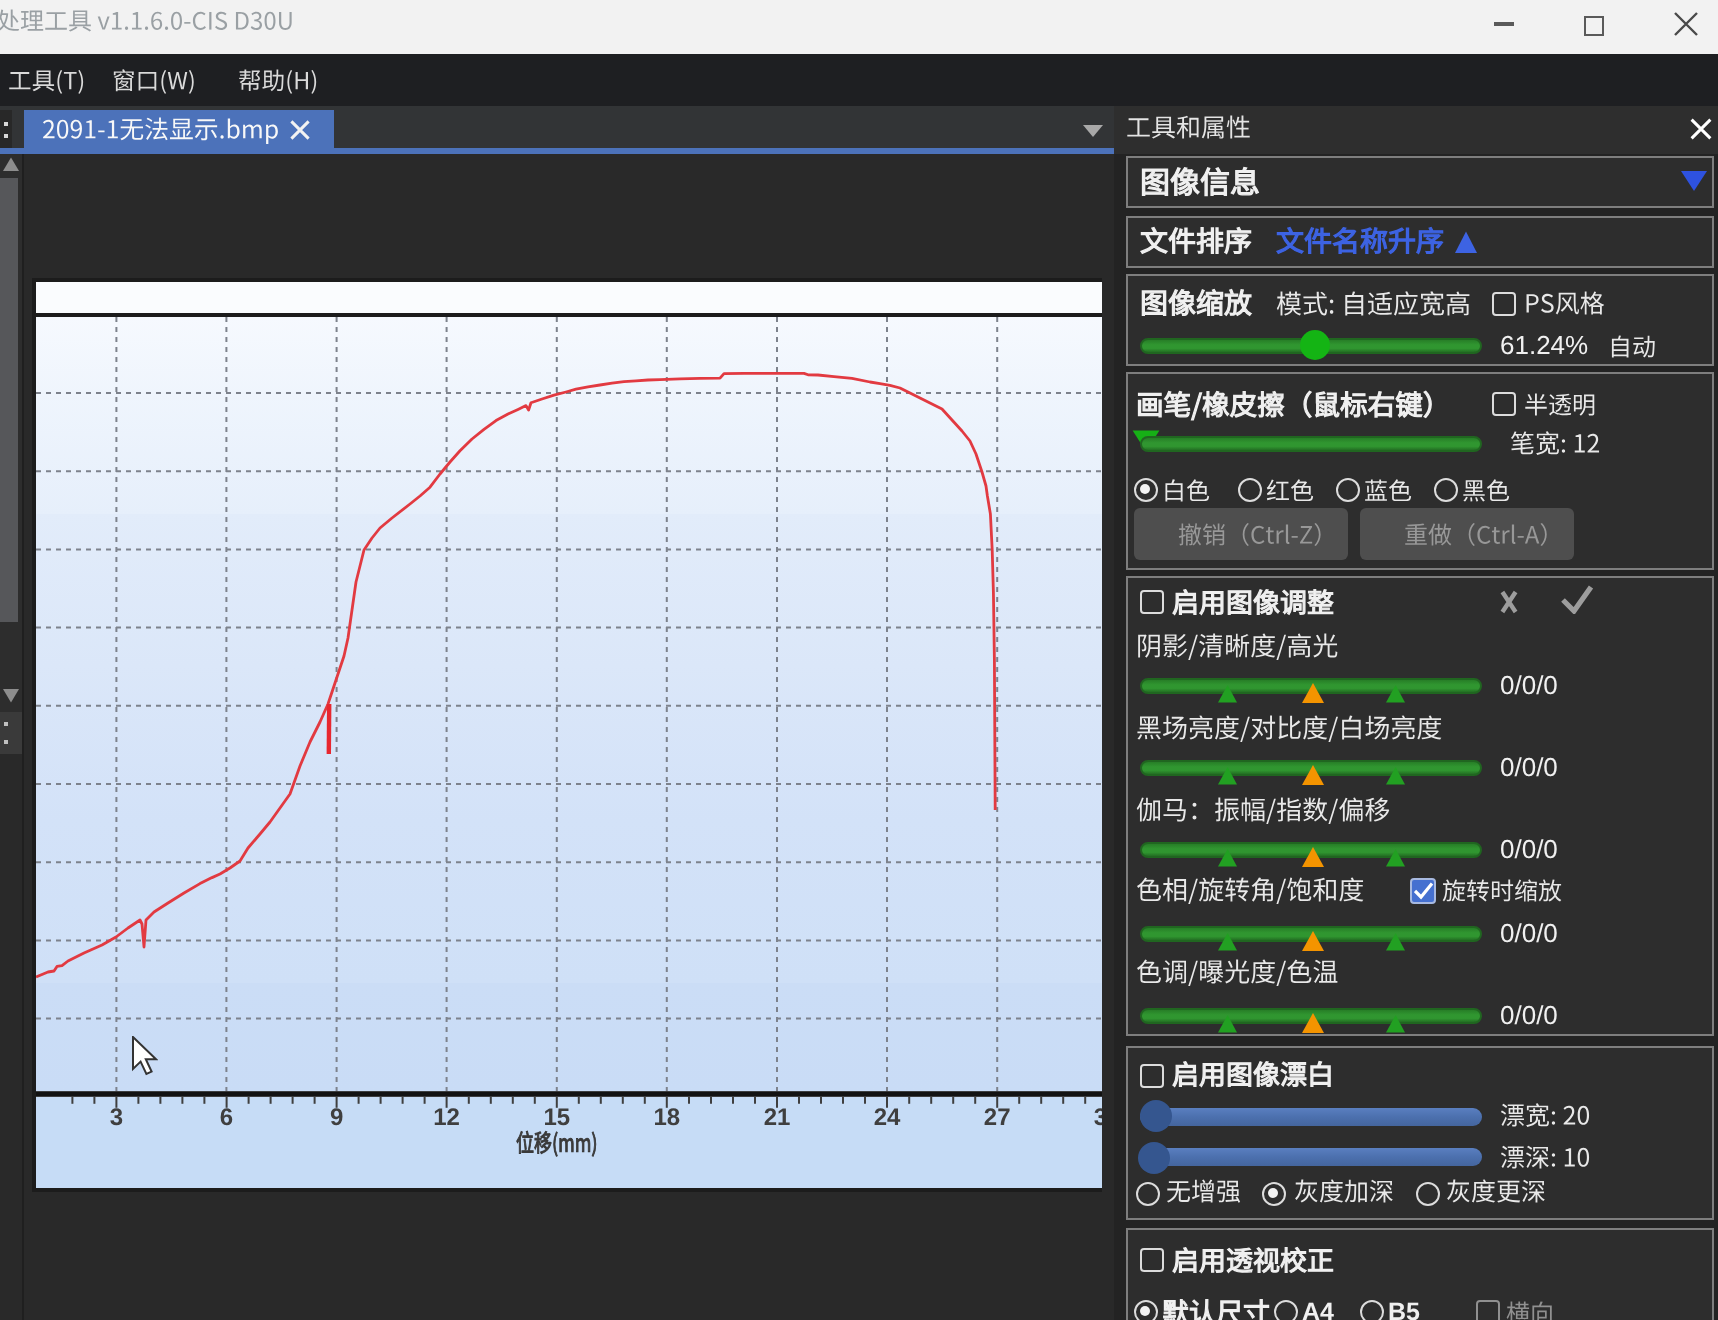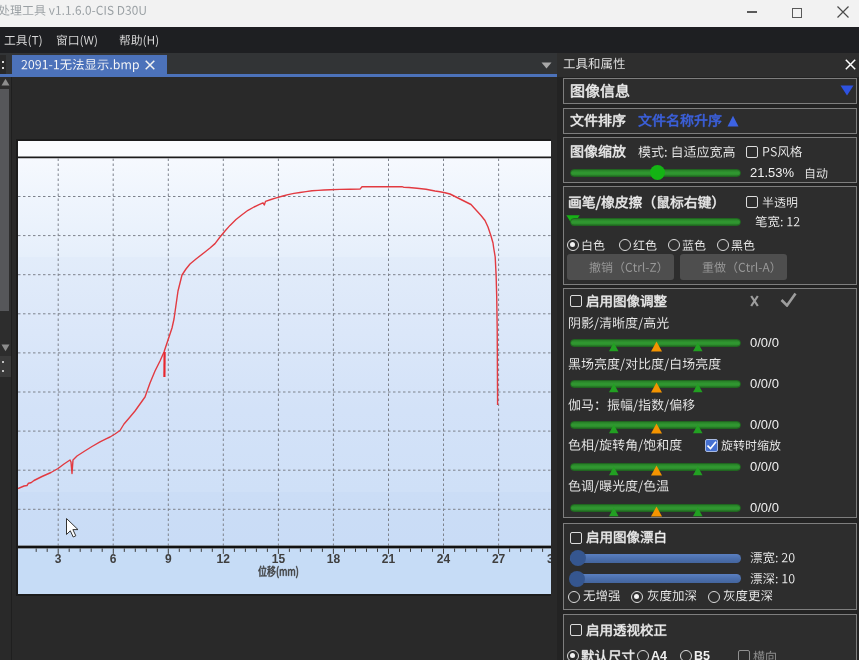--- a/index.html
+++ b/index.html
@@ -255,21 +255,21 @@
 <div class="cb" style="left:570px;top:624px"></div>
 <div class="rd" style="left:567px;top:650px">
     <div class="rdot"></div>
   </div>
 <div class="rd" style="left:637px;top:650px"></div>
 <div class="rd" style="left:680px;top:650px"></div>
 <div class="cb" style="left:738px;top:650px;border-color:#909090"></div>
 <svg class="r" style="left:66px;top:518px" width="13" height="20">
     <polygon points="0.5,0.5 0.5,16.5 4.3,12.8 7.2,19 9.8,17.8 6.9,11.6 12,11.6" fill="#fff" stroke="#333" stroke-width="1"></polygon>
   </svg>
-<div class="lat" style="left:750px;top:163.2px;font-size:13px;color:#f0f0f0;font-weight:normal;line-height:20px;">21.53%</div>
+<div class="lat" style="left:750px;top:163.2px;font-size:13px;color:#f0f0f0;font-weight:normal;line-height:20px;">61.24%</div>
 <div class="lat" style="left:750px;top:332.8px;font-size:13px;color:#f0f0f0;font-weight:normal;line-height:20px;">0/0/0</div>
 <div class="lat" style="left:750px;top:373.8px;font-size:13px;color:#f0f0f0;font-weight:normal;line-height:20px;">0/0/0</div>
 <div class="lat" style="left:750px;top:414.8px;font-size:13px;color:#f0f0f0;font-weight:normal;line-height:20px;">0/0/0</div>
 <div class="lat" style="left:750px;top:456.8px;font-size:13px;color:#f0f0f0;font-weight:normal;line-height:20px;">0/0/0</div>
 <div class="lat" style="left:750px;top:497.8px;font-size:13px;color:#f0f0f0;font-weight:normal;line-height:20px;">0/0/0</div>
 <div class="lat" style="left:651px;top:646.6px;font-size:12.5px;color:#f0f0f0;font-weight:bold;line-height:19px;">A4</div>
 <div class="lat" style="left:694px;top:646.6px;font-size:12.5px;color:#f0f0f0;font-weight:bold;line-height:19px;">B5</div>
 <svg class="r" style="left:-2px;top:4.0px" width="151" height="14">
     <g transform="translate(0,10.80) scale(0.012000,-0.012000)" fill="#9aa0a4">
       <use href="#u5904" x="0"></use>

